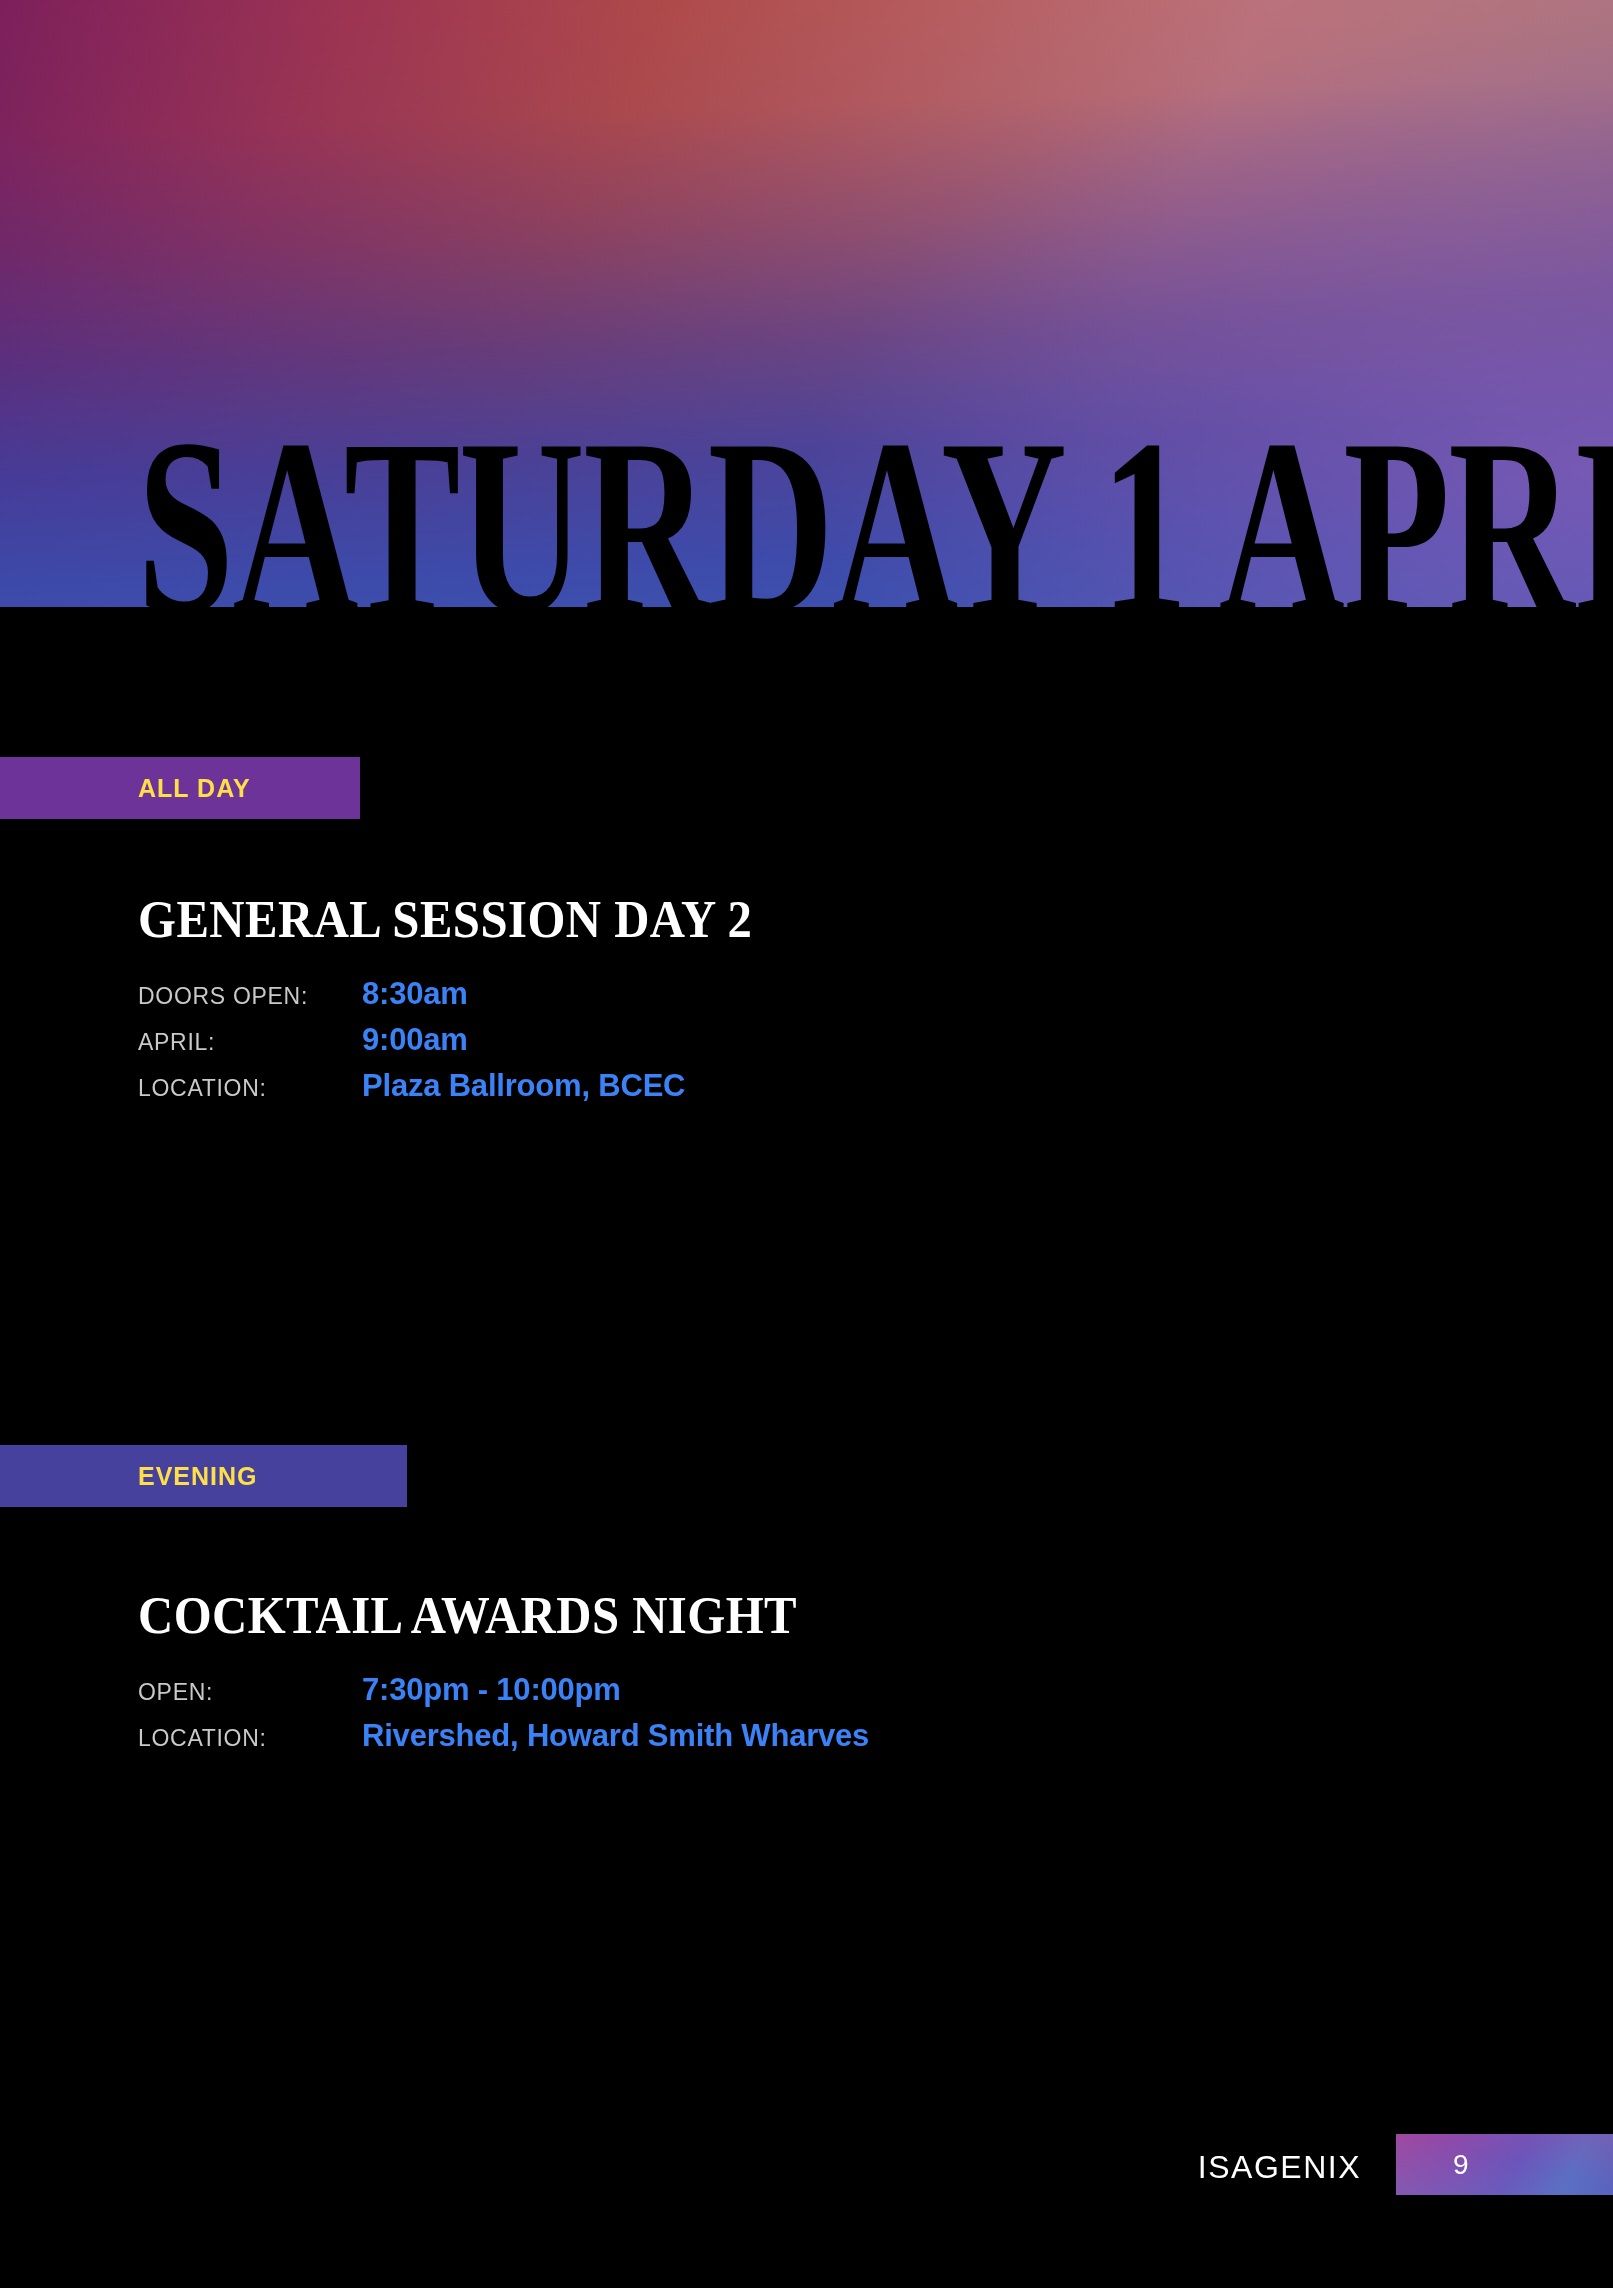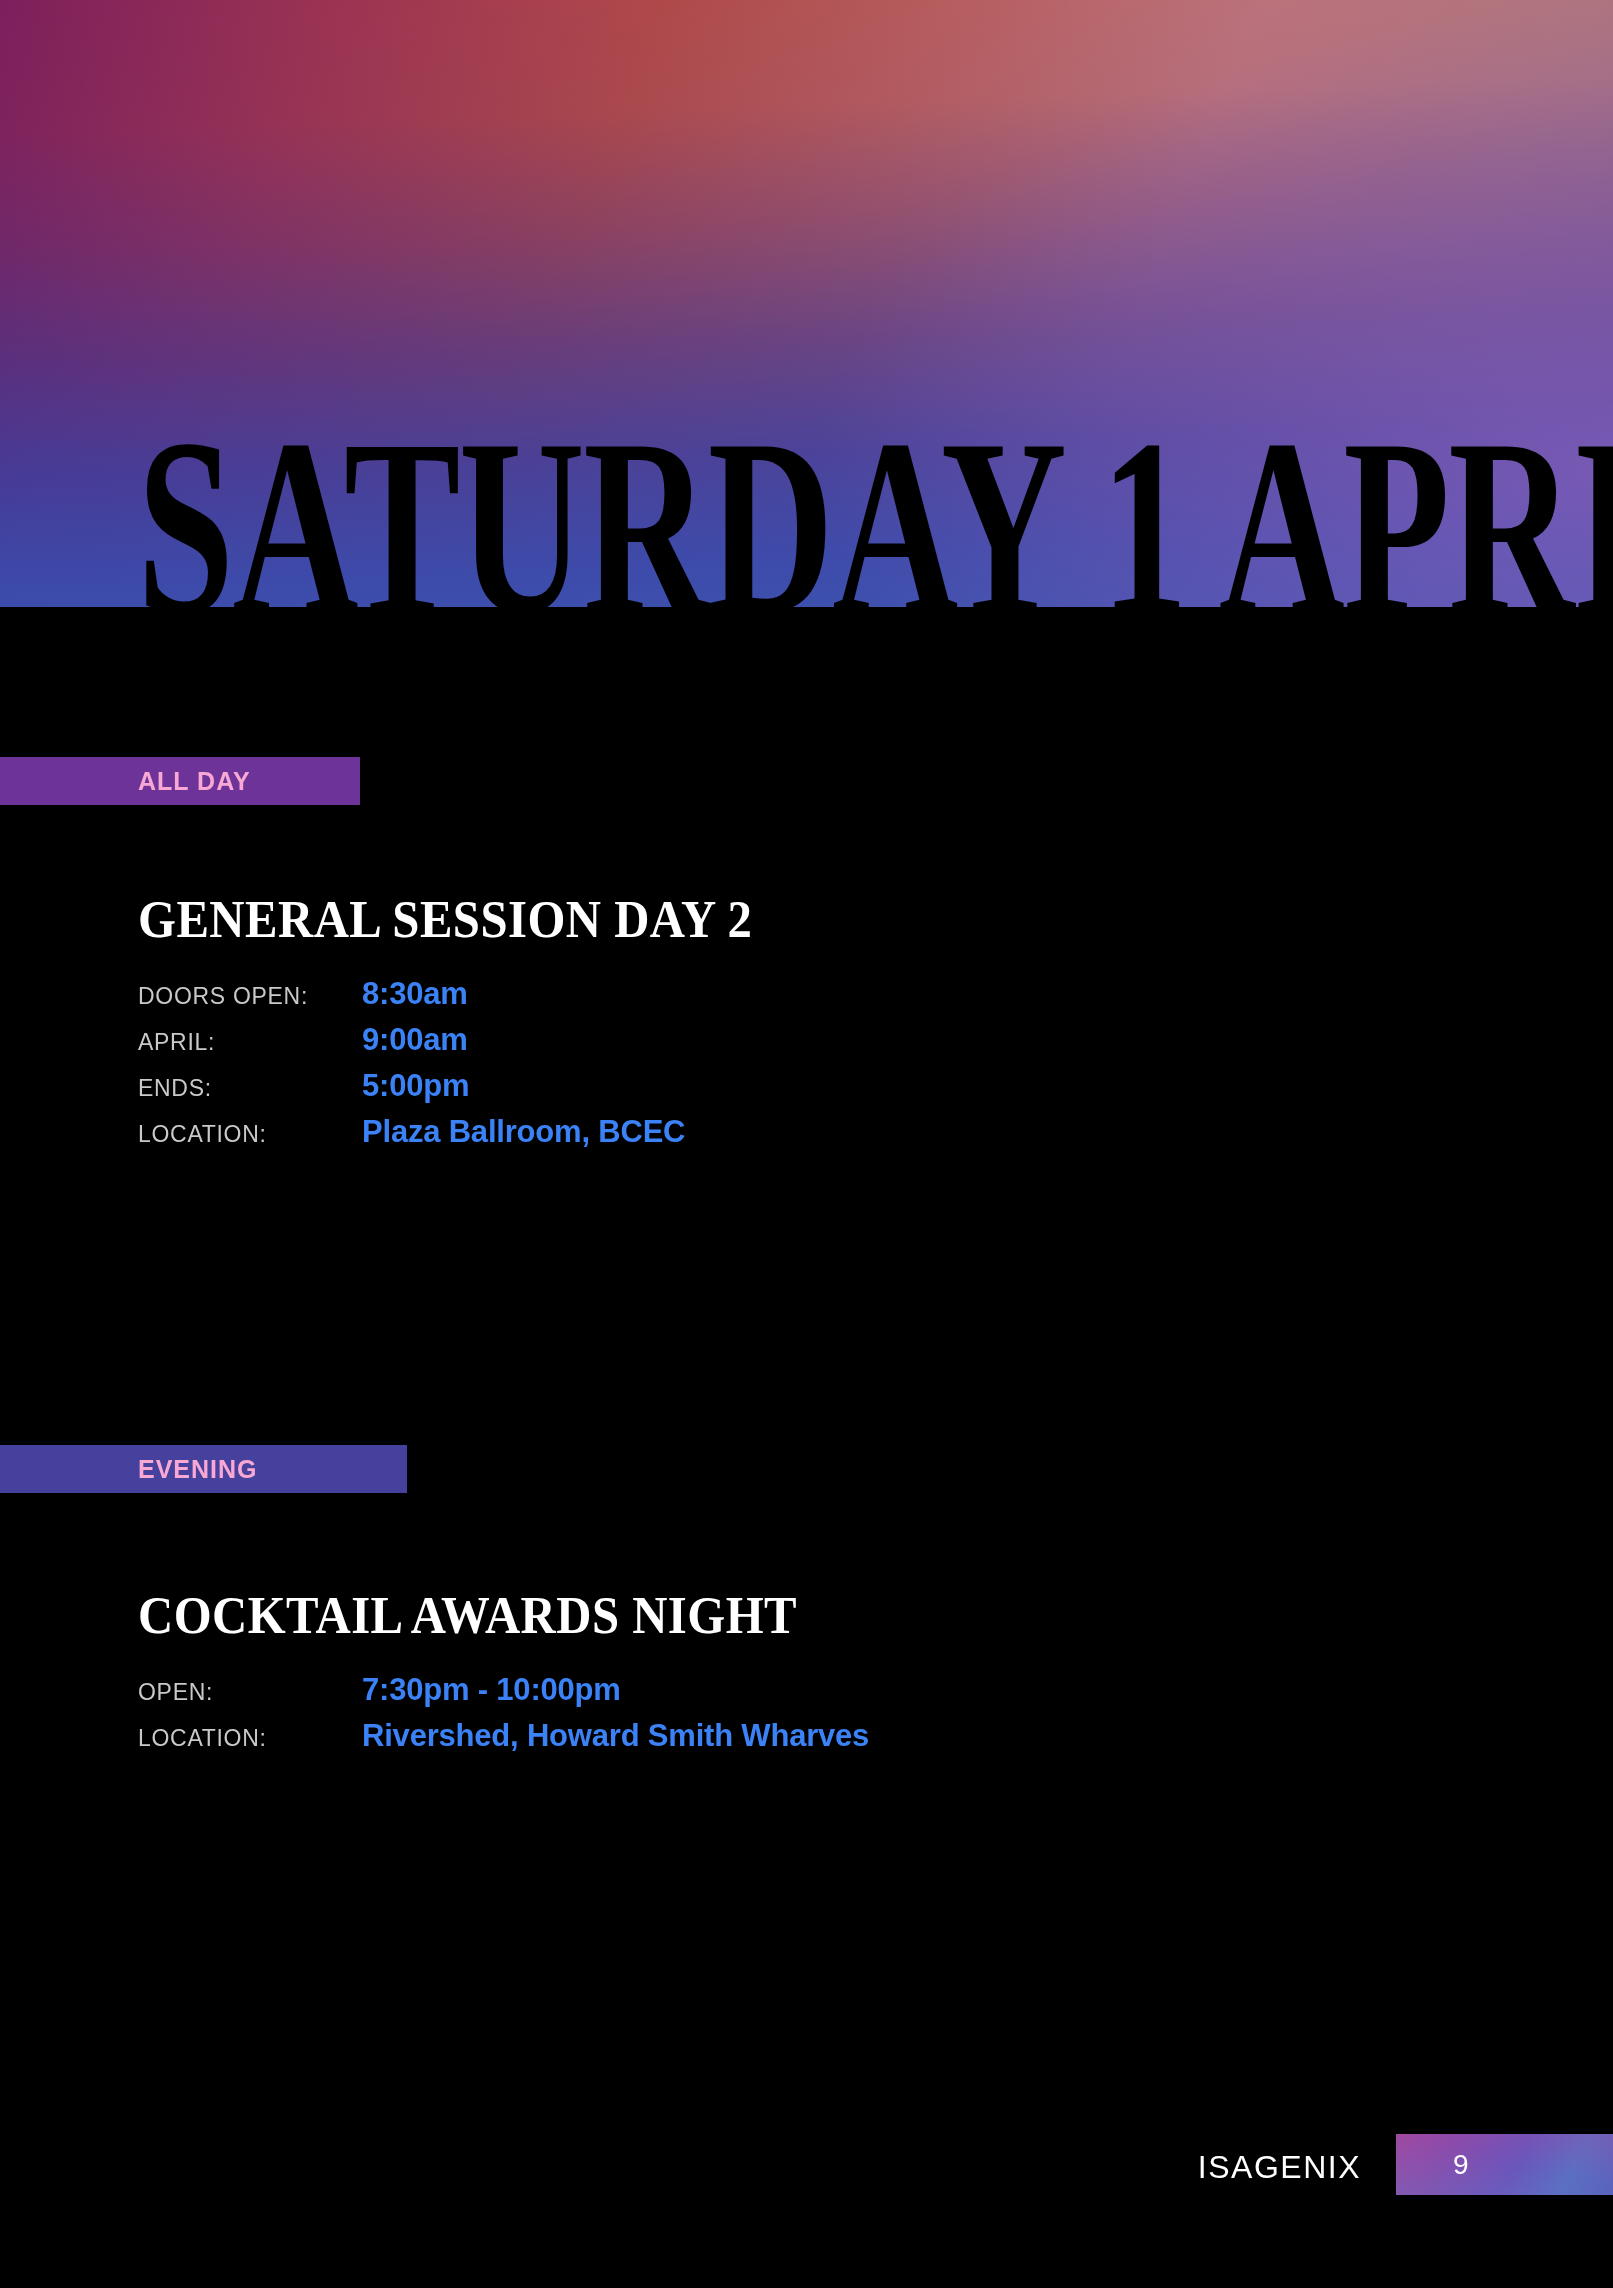--- a/index.html
+++ b/index.html
@@ -76,25 +76,25 @@
     letter-spacing: -1.8px;
     transform: scaleX(0.90) scaleY(1.30);
     transform-origin: left bottom;
     white-space: nowrap;
   }
 
   
   .badge {
     position: absolute;
     left: 0;
-    height: 48px;
+    height: 62px;
     display: flex;
     align-items: center;
     padding-left: 138px;
-    color: #f9a8d4;
+    color: #fde047;
     font-size: 25px;
     font-weight: 700;
     letter-spacing: 1px;
   }
   .badge-allday {
     top: 757px;
     width: 360px;
     background: #6e3399;
   }
   .badge-evening {
@@ -213,24 +213,20 @@
   <div class="detail-list">
     <div class="detail-row">
       <span class="detail-label">DOORS OPEN:</span>
       <span class="detail-value">8:30am</span>
     </div>
     <div class="detail-row">
       <span class="detail-label">APRIL:</span>
       <span class="detail-value">9:00am</span>
     </div>
     <div class="detail-row">
-      <span class="detail-label">ENDS:</span>
-      <span class="detail-value">5:00pm</span>
-    </div>
-    <div class="detail-row">
       <span class="detail-label">LOCATION:</span>
       <span class="detail-value">Plaza Ballroom, BCEC</span>
     </div>
   </div>
 </div>
 
 <div class="badge badge-evening">
   <span>EVENING</span>
 </div>
 

